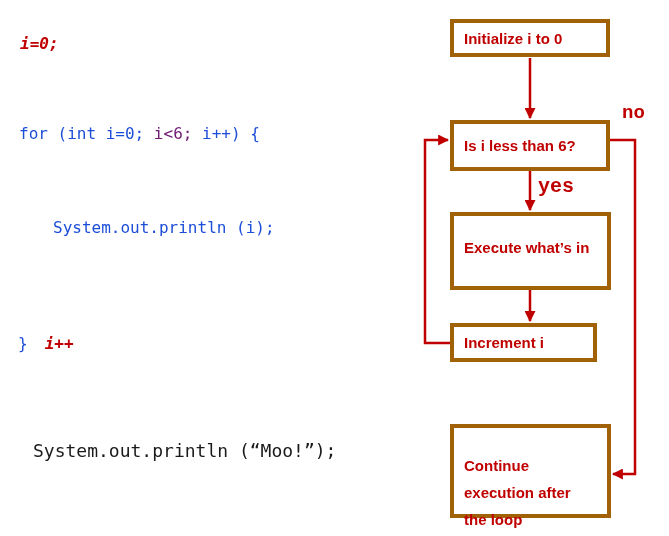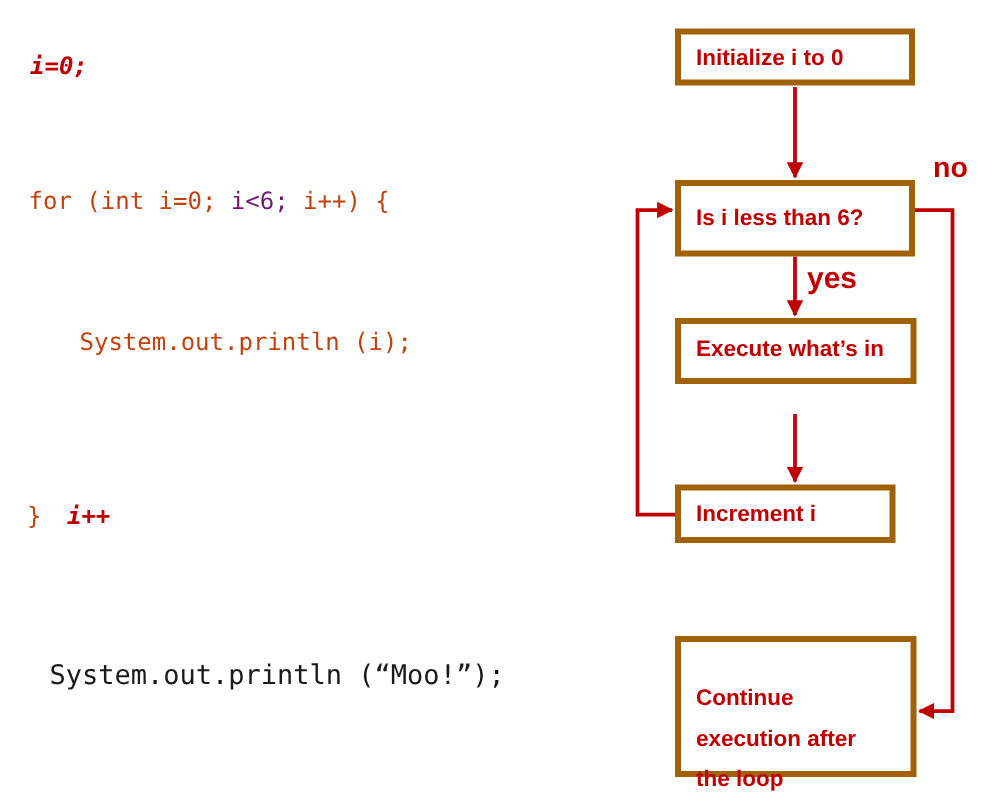--- a/index.html
+++ b/index.html
@@ -15,21 +15,21 @@
 
   
   .code-line {
     position: absolute;
     font-family: "DejaVu Sans Mono", monospace;
     font-size: 16px;
     white-space: pre;
     color: #808080;
     line-height: 1.3;
   }
-  .code-gray  { color: #c2410c; }
+  .code-gray  { color: #1d4ed8; }
   .code-black { color: #701a75; }
   .code-red   { color: #c00000; font-weight: bold; font-style: italic; }
 
   .line-init    { left: 20px;  top: 34px; }
   .line-for     { left: 19px;  top: 124px; }
   .line-body    { left: 53px;  top: 218px; }
   .line-close   { left: 18px;  top: 334px; }
   .line-close .code-red { margin-left: 17px; }
   .line-after   { left: 17px;  top: 439px; font-size: 18px; color: #1a1a1a; margin-left: 16px; }
 
@@ -41,31 +41,31 @@
     color: #c00000;
     font-weight: bold;
     font-size: 15px;
     display: flex;
     flex-direction: column;
     justify-content: center;
     padding-left: 10px;
   }
   .box-initialize { left: 450px; top: 19px;  width: 160px; height: 38px; }
   .box-condition  { left: 450px; top: 120px; width: 160px; height: 51px; }
-  .box-body       { left: 450px; top: 212px; width: 161px; height: 44px;
-                    justify-content: flex-start; padding-top: 4px; line-height: 26px; }
+  .box-body       { left: 450px; top: 212px; width: 161px; height: 78px;
+                    justify-content: flex-start; padding-top: 19px; line-height: 26px; }
   .box-increment  { left: 450px; top: 323px; width: 147px; height: 39px; }
   .box-continue   { left: 450px; top: 424px; width: 161px; height: 94px;
                     justify-content: flex-start; padding-top: 24px; line-height: 27px; }
   .flow-box .bline { display: block; }
 
   
   .edge-label {
     position: absolute;
-    font-family: Liberation Sans, sans-serif;
+    font-family: Liberation Mono, monospace;
     font-weight: bold;
     color: #c00000;
   }
   .label-no  { left: 622px; top: 102px; font-size: 19px; }
   .label-yes { left: 538px; top: 175px; font-size: 20px; }
 
   
   .arrow-layer {
     position: absolute;
     left: 0; top: 0;

